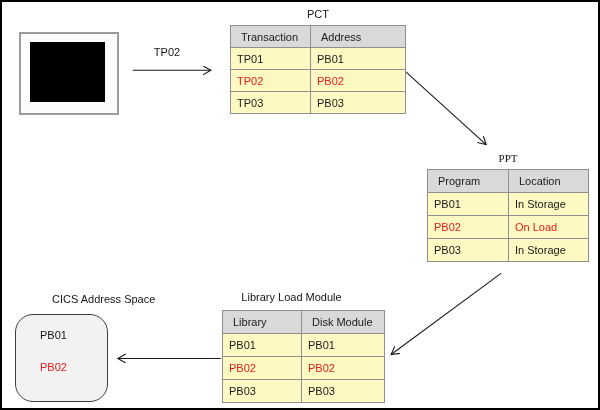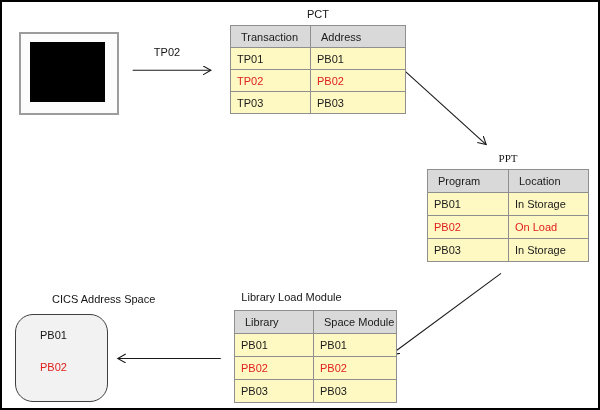--- a/index.html
+++ b/index.html
@@ -39,21 +39,21 @@
 
   .tbl-title{position:absolute;text-align:center;color:#151515;}
 
   
   .pct{left:228px;top:23px;grid-template-columns:79px 94px;grid-auto-rows:21px;}
   .pct-title{left:228px;top:6px;width:176px;}
   
   .ppt{left:425px;top:167px;grid-template-columns:80px 79px;grid-auto-rows:22px;}
   .ppt-title{left:425px;top:150px;width:162px;font-family:Liberation Serif, serif;}
   
-  .lib{left:220px;top:308px;grid-template-columns:78px 82px;grid-auto-rows:22px;margin-left:12px;}
+  .lib{left:220px;top:308px;grid-template-columns:78px 82px;grid-auto-rows:22px;}
   .lib-title{left:208px;top:289px;width:163px;}
 
   
   .cics-title{position:absolute;left:14px;top:291px;color:#151515;margin-left:36px;}
   .cics-box{
     position:absolute;left:13px;top:312px;width:93px;height:88px;box-sizing:border-box;
     background:#f2f2f2;border:1px solid #3f3f3f;border-radius:18px;
   }
   .cics-item{position:absolute;left:24px;}
   .cics-item.one{top:14px;}
@@ -102,21 +102,21 @@
     <div class="td">In Storage</div>
     <div class="td red">PB02</div>
     <div class="td red">On Load</div>
     <div class="td">PB03</div>
     <div class="td">In Storage</div>
   </div>
 
   <div class="tbl-title lib-title">Library Load Module</div>
   <div class="tbl lib">
     <div class="th">Library</div>
-    <div class="th">Space Module</div>
+    <div class="th">Disk Module</div>
     <div class="td">PB01</div>
     <div class="td">PB01</div>
     <div class="td red">PB02</div>
     <div class="td red">PB02</div>
     <div class="td">PB03</div>
     <div class="td">PB03</div>
   </div>
 
   <div class="cics-title">CICS Address Space</div>
   <div class="cics-box">

